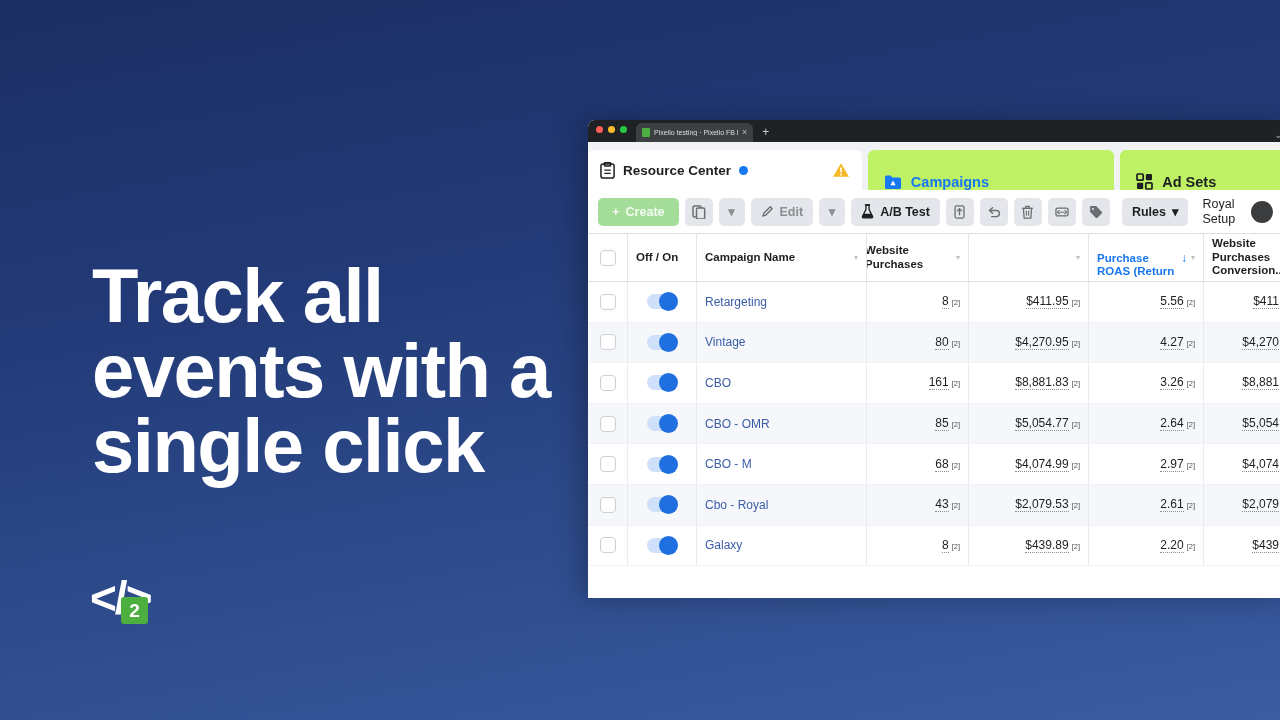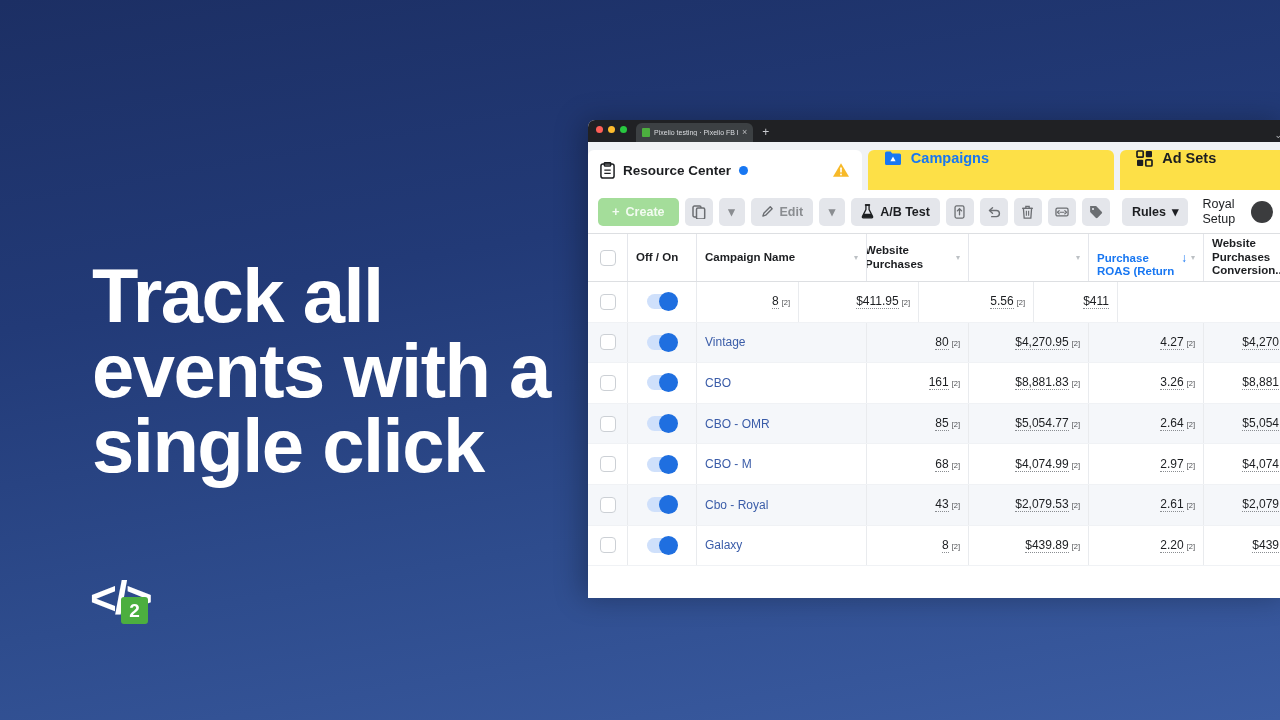--- a/index.html
+++ b/index.html
@@ -133,25 +133,25 @@
     align-items: center;
     padding: 0 12px;
     gap: 8px;
   }
   .clip-icon { width: 15px; height: 17px; flex: 0 0 auto; }
   .rc-label { font-size: 13.5px; font-weight: bold; color: #1c1e21; white-space: nowrap; }
   .blue-dot { width: 9px; height: 9px; border-radius: 50%; background: #1877f2; flex: 0 0 auto; }
   .warn-icon { margin-left: auto; width: 18px; height: 16px; }
 
   .tab-card {
-    background: #fde047;
+    background: #bef264;
     height: 40px;
     border-radius: 6px 6px 0 0;
     display: flex;
-    align-items: flex-start;
+    align-items: flex-end;
     gap: 9px;
     padding: 0 16px;
   }
   .tab-campaigns { width: 250px; }
   .tab-adsets { width: 170px; }
   .tab-text { font-size: 14.5px; font-weight: bold; white-space: nowrap; }
   .tab-text.active { color: #1877f2; }
   .tab-text.inactive { color: #1c1e21; }
 
   
@@ -471,20 +471,23 @@
         <div id="tbody">
             <div class="trow">
               <div class="td c-check" style="justify-content:center">
                 <div class="cb"></div>
               </div>
               <div class="td c-onoff" style="justify-content:center">
                 <div class="switch">
                   <div class="knob"></div>
                 </div>
               </div>
+              <div class="td c-name">
+                <span class="cname">Retargeting</span>
+              </div>
               <div class="td c-wp">
                 <span class="numwrap">
                   <span class="num">8</span>
                   <span class="sup">[2]</span>
                 </span>
               </div>
               <div class="td c-pcv">
                 <span class="numwrap">
                   <span class="num">$411.95</span>
                   <span class="sup">[2]</span>

